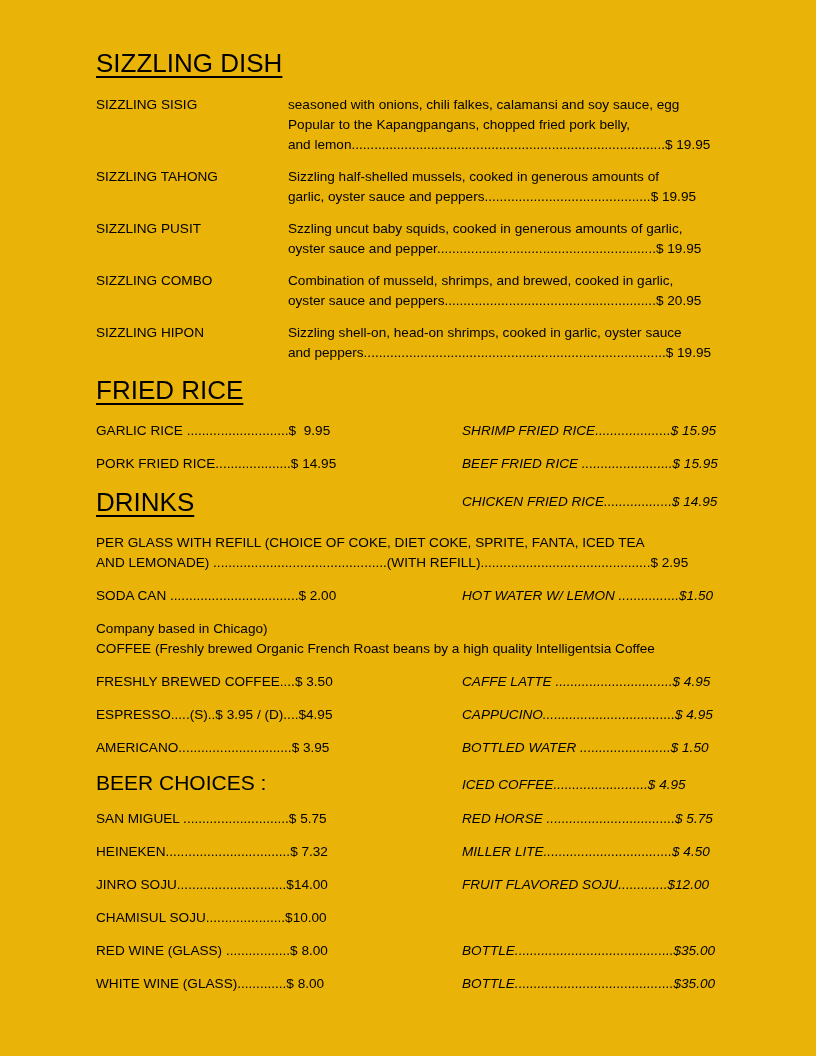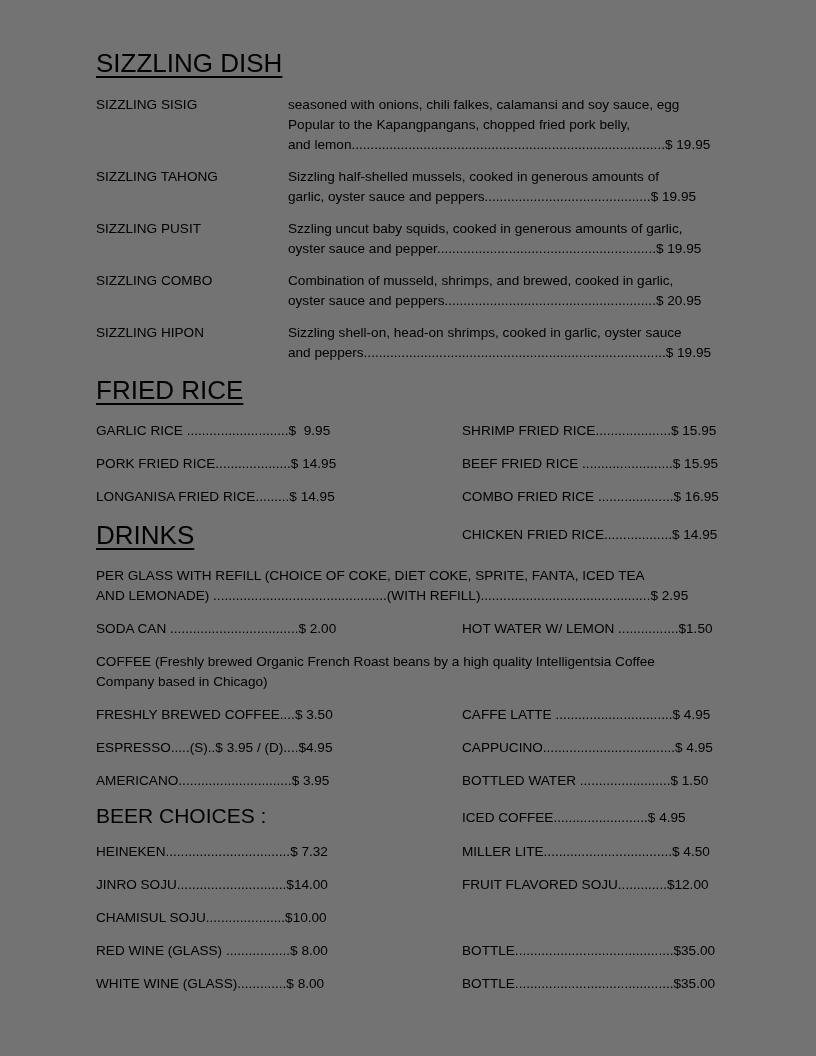--- a/index.html
+++ b/index.html
@@ -1,36 +1,36 @@
 <!DOCTYPE html>
 <html><head>
 <meta charset="utf-8">
 <style>
   html,body{margin:0;padding:0;background:#ffffff;}
   .page{
     width:816px;height:1056px;box-sizing:border-box;
     padding:48px 96px 0 96px;
-    background:#737373;color:#000000;
+    background:#eab308;color:#000000;
     font-family:"Liberation Sans",sans-serif;
     font-size:13.6px;line-height:20px;
     overflow:hidden;
   }
   .heading{
     font-size:26px;line-height:30px;font-weight:400;
     text-decoration:underline;text-decoration-thickness:2px;text-underline-offset:4px;
     margin:0 0 17px 0;
   }
   .heading.mt{margin-top:12px;margin-bottom:16px;}
   .ws{white-space:pre;}
   .sz-item{display:flex;margin-bottom:12px;}
   .sz-name{width:192px;flex:none;}
   .sz-desc{flex:1;}
   .row{display:flex;margin-bottom:13px;gap:32px;}
   .cl{width:334px;flex:none;}
-  .cr{flex:1;}
+  .cr{flex:1;font-style:italic;}
   .head-row{align-items:flex-end;margin:12px 0 16px 0;}
   .head-row .heading{margin:0;text-align:right;}
   .head-row .cr{margin-bottom:5px;}
   .para{margin-bottom:13px;}
   .beer-h{font-size:21px;line-height:24px;}
   .beer-head-row{align-items:flex-end;}
   .beer-head-row .cr{margin-bottom:1px;}
 </style>
 </head>
 <body>
@@ -83,45 +83,41 @@
   <div class="heading mt">FRIED RICE</div>
 
   <div class="row">
     <div class="cl ws">GARLIC RICE ...........................$  9.95</div>
     <div class="cr ws">SHRIMP FRIED RICE....................$ 15.95</div>
   </div>
   <div class="row">
     <div class="cl ws">PORK FRIED RICE....................$ 14.95</div>
     <div class="cr ws">BEEF FRIED RICE ........................$ 15.95</div>
   </div>
-  <div class="row">
-    <div class="cl ws">LONGANISA FRIED RICE.........$ 14.95</div>
-    <div class="cr ws">COMBO FRIED RICE ....................$ 16.95</div>
-  </div>
 
   <div class="row head-row">
     <div class="cl">
       <span class="heading">DRINKS</span>
     </div>
     <div class="cr ws">CHICKEN FRIED RICE..................$ 14.95</div>
   </div>
 
   <div class="para">
     <div class="ws">PER GLASS WITH REFILL (CHOICE OF COKE, DIET COKE, SPRITE, FANTA, ICED TEA</div>
     <div class="ws">AND LEMONADE) ..............................................(WITH REFILL).............................................$ 2.95</div>
   </div>
 
   <div class="row">
     <div class="cl ws">SODA CAN ..................................$ 2.00</div>
     <div class="cr ws">HOT WATER W/ LEMON ................$1.50</div>
   </div>
 
   <div class="para">
+    <div class="ws">Company based in Chicago)</div>
     <div class="ws">COFFEE (Freshly brewed Organic French Roast beans by a high quality Intelligentsia Coffee</div>
-    <div class="ws">Company based in Chicago)</div>
   </div>
 
   <div class="row">
     <div class="cl ws">FRESHLY BREWED COFFEE....$ 3.50</div>
     <div class="cr ws">CAFFE LATTE ...............................$ 4.95</div>
   </div>
   <div class="row">
     <div class="cl ws">ESPRESSO.....(S)..$ 3.95 / (D)....$4.95</div>
     <div class="cr ws">CAPPUCINO...................................$ 4.95</div>
   </div>
@@ -130,20 +126,24 @@
     <div class="cr ws">BOTTLED WATER ........................$ 1.50</div>
   </div>
 
   <div class="row beer-head-row">
     <div class="cl">
       <span class="beer-h">BEER CHOICES :</span>
     </div>
     <div class="cr ws">ICED COFFEE.........................$ 4.95</div>
   </div>
 
+  <div class="row">
+    <div class="cl ws">SAN MIGUEL ............................$ 5.75</div>
+    <div class="cr ws">RED HORSE ..................................$ 5.75</div>
+  </div>
   <div class="row">
     <div class="cl ws">HEINEKEN.................................$ 7.32</div>
     <div class="cr ws">MILLER LITE..................................$ 4.50</div>
   </div>
   <div class="row">
     <div class="cl ws">JINRO SOJU.............................$14.00</div>
     <div class="cr ws">FRUIT FLAVORED SOJU.............$12.00</div>
   </div>
   <div class="row">
     <div class="cl ws">CHAMISUL SOJU.....................$10.00</div>

